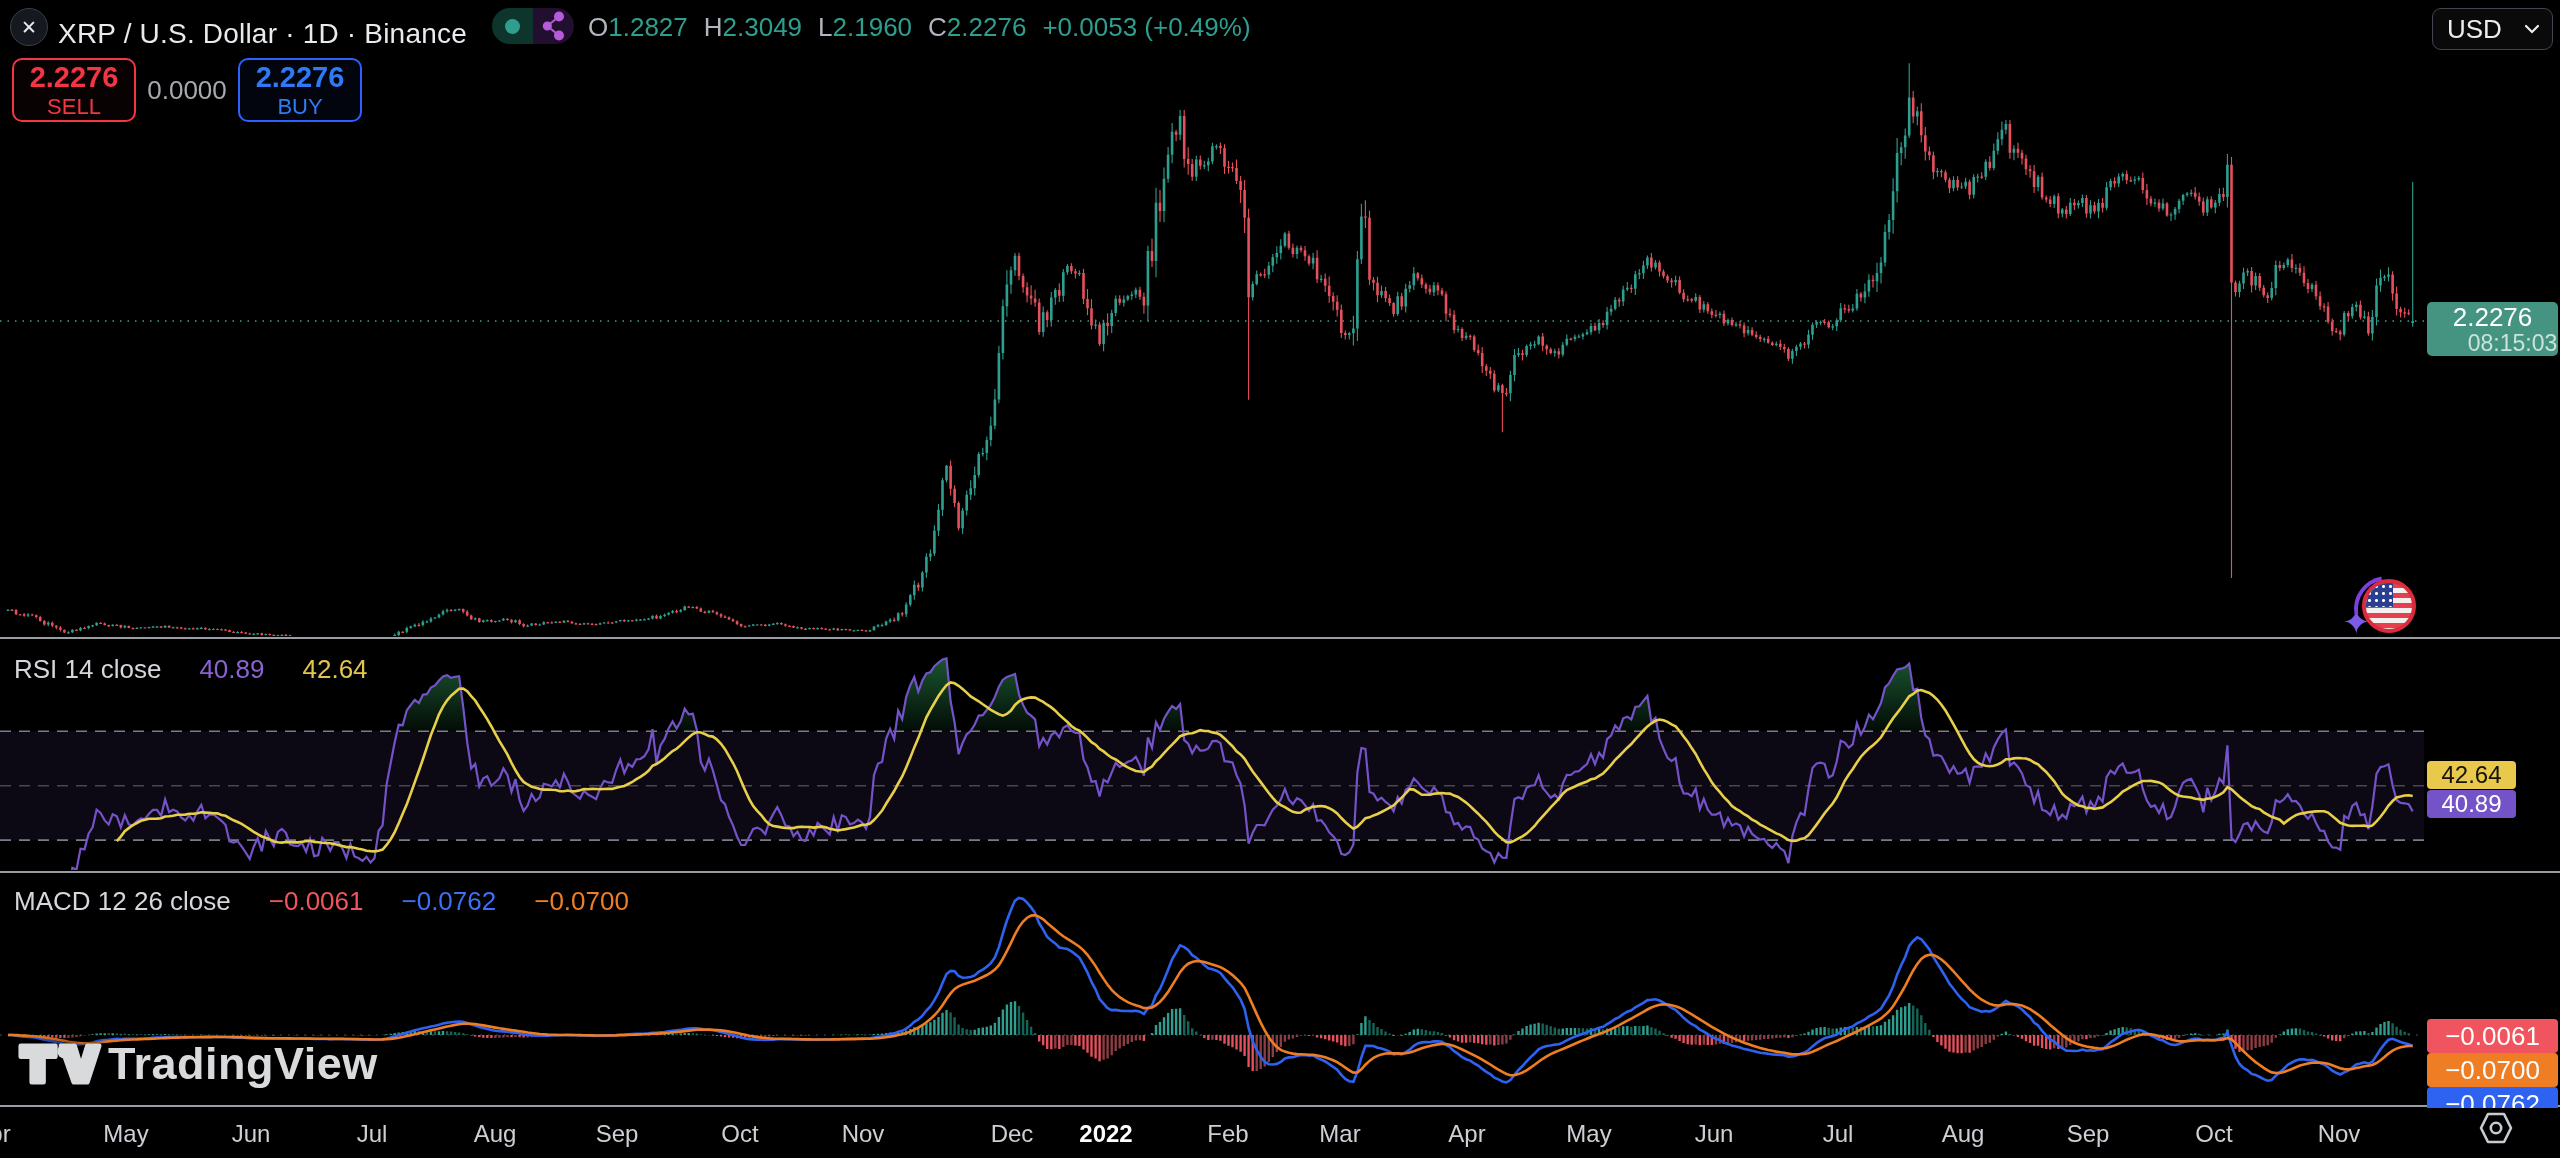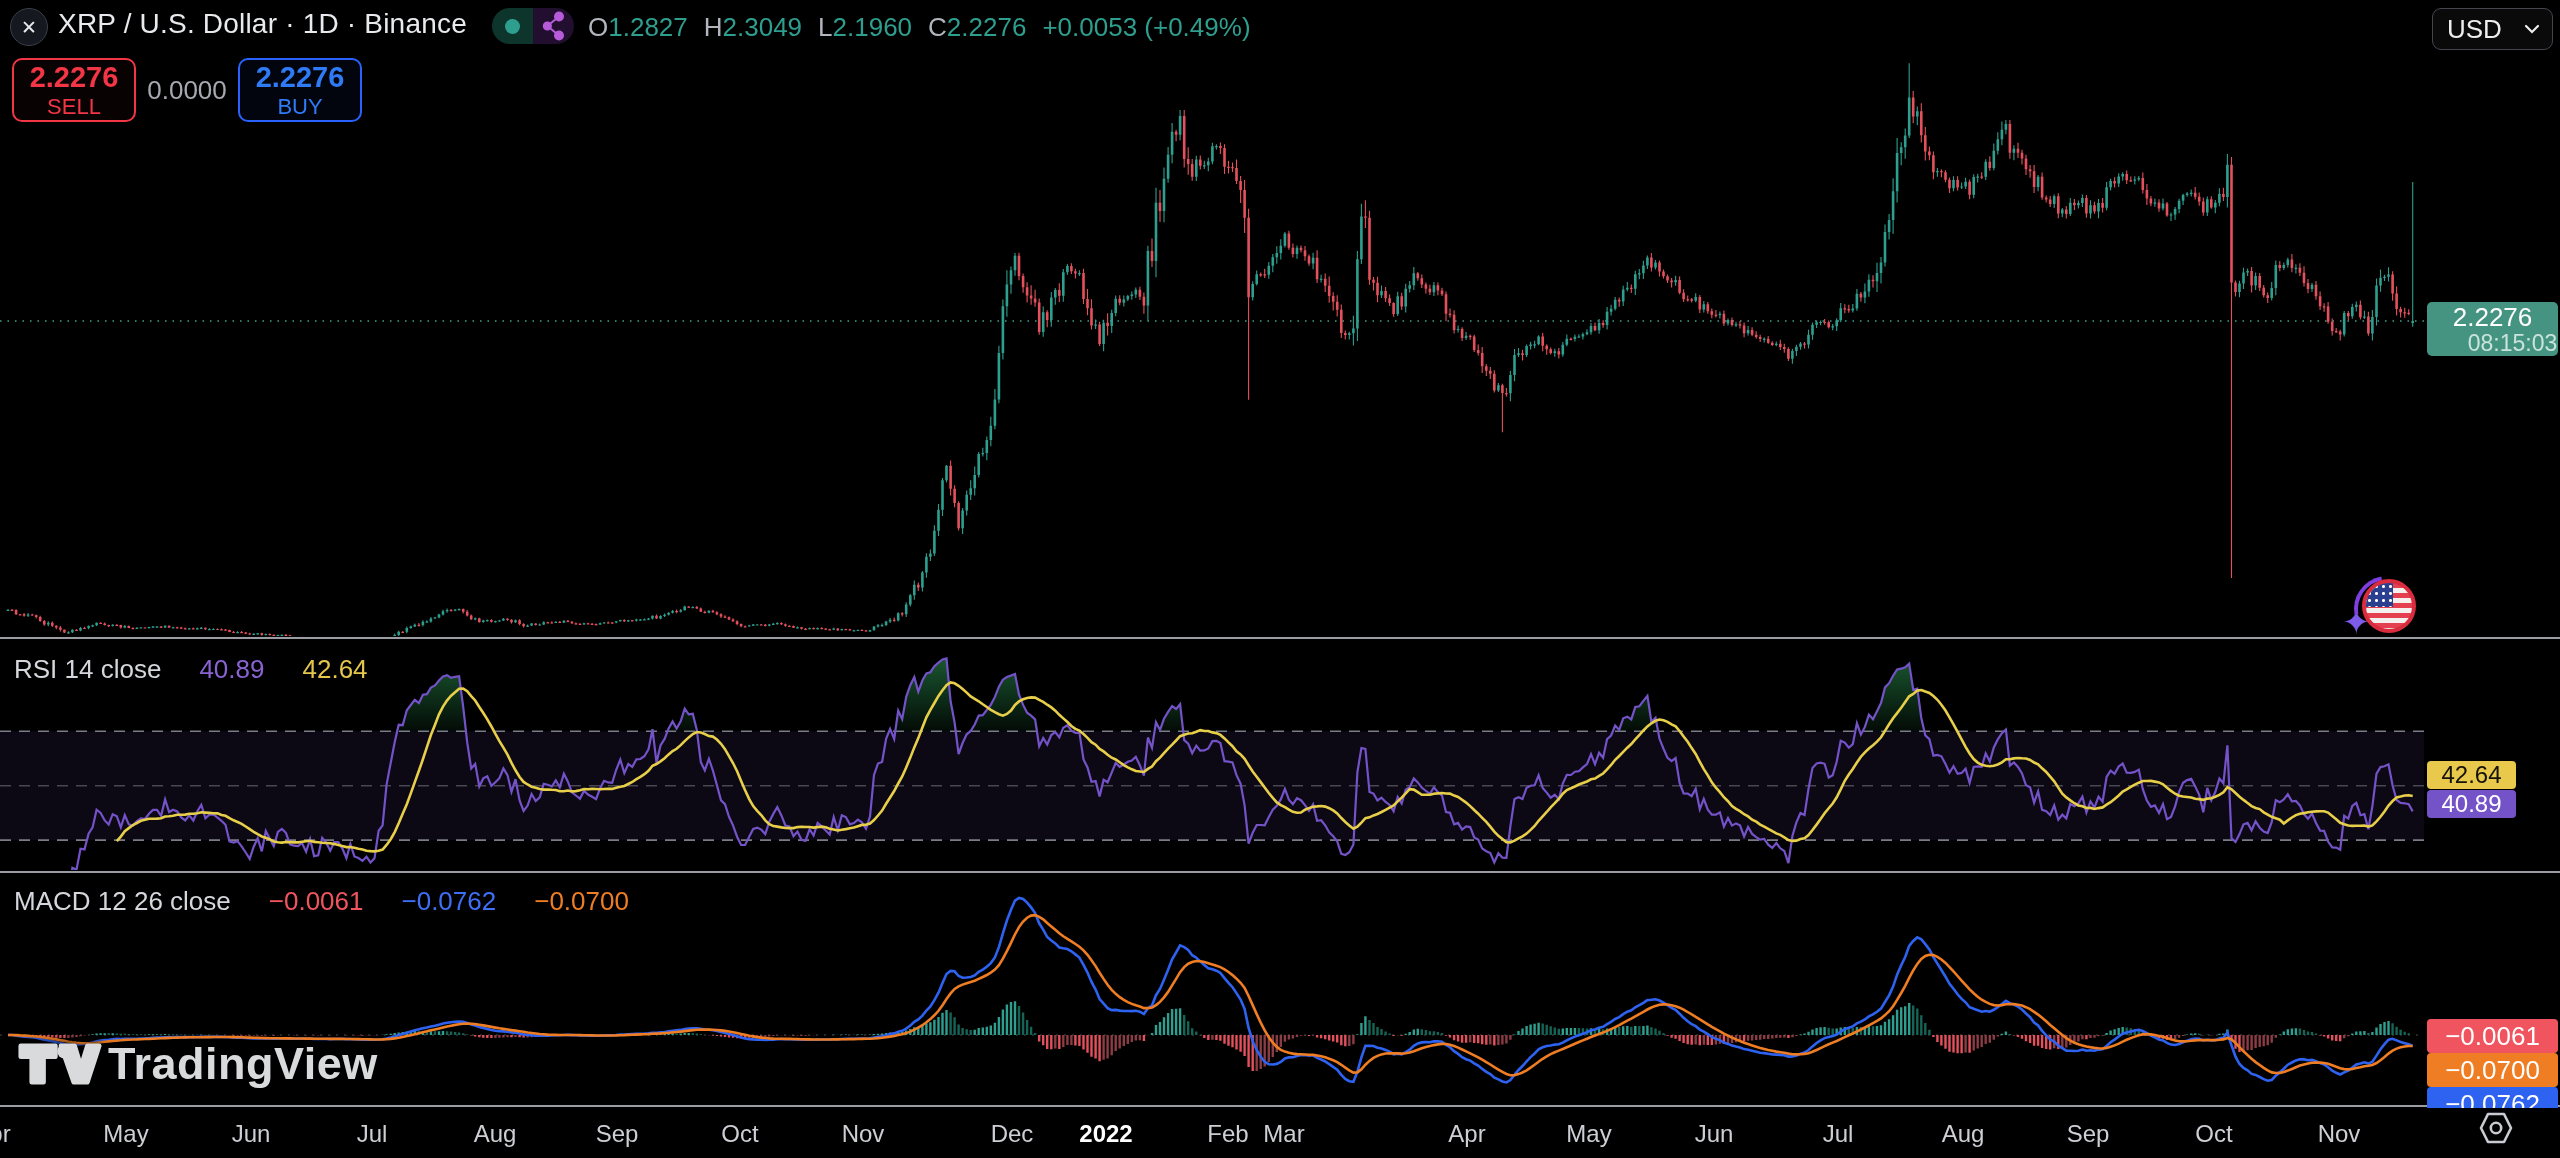--- a/index.html
+++ b/index.html
@@ -3,21 +3,21 @@
 <meta charset="utf-8">
 <style>
   html,body{margin:0;padding:0;background:#000;}
   .screen{position:relative;width:2560px;height:1158px;background:#000;overflow:hidden;
           font-family:"Liberation Sans",sans-serif;color:#d5d7dc;}
   .abs{position:absolute;}
   
   .close-btn{left:10px;top:8px;width:36px;height:36px;border-radius:50%;background:#15181f;
              border:1px solid #3a3f4a;color:#e8eaed;font-size:19px;display:flex;align-items:center;
              justify-content:center;cursor:pointer;}
-  .sym-title{left:58px;top:8px;font-size:28px;font-weight:500;color:#e8eaed;letter-spacing:.2px;white-space:nowrap;}
+  .sym-title{left:58px;top:18px;font-size:28px;font-weight:500;color:#e8eaed;letter-spacing:.2px;white-space:nowrap;}
   .status-pill{left:492px;top:8px;height:36px;display:flex;border-radius:18px;overflow:hidden;}
   .status-pill .half{width:41px;display:flex;align-items:center;justify-content:center;cursor:pointer;}
   .half-dot{background:#0d352b;}
   .half-share{background:#220e2e;}
   .dot-glyph{width:15px;height:15px;border-radius:50%;background:#2e9e8f;}
   .ohlc-row{left:588px;top:12px;display:flex;gap:16px;font-size:26px;white-space:nowrap;}
   .ohlc-row .lbl{color:#b2b5be;}
   .ohlc-row .val{color:#2e9e8f;}
   .usd-box{left:2432px;top:8px;width:121px;height:42px;border:1.5px solid #43464f;border-radius:9px;
            display:flex;align-items:center;justify-content:space-between;padding:0 12px 0 14px;
@@ -223,21 +223,21 @@
       <div class="time-label" style="left: 126px;">May</div>
       <div class="time-label" style="left: 251px;">Jun</div>
       <div class="time-label" style="left: 372px;">Jul</div>
       <div class="time-label" style="left: 495px;">Aug</div>
       <div class="time-label" style="left: 617px;">Sep</div>
       <div class="time-label" style="left: 740px;">Oct</div>
       <div class="time-label" style="left: 863px;">Nov</div>
       <div class="time-label" style="left: 984px; margin-left: 28px;">Dec</div>
       <div class="time-label bold" style="left: 1106px;">2022</div>
       <div class="time-label" style="left: 1228px;">Feb</div>
-      <div class="time-label" style="left: 1284px; text-align: center;">Mar</div>
+      <div class="time-label" style="left: 1340px; text-align: center;">Mar</div>
       <div class="time-label" style="left: 1467px;">Apr</div>
       <div class="time-label" style="left: 1589px;">May</div>
       <div class="time-label" style="left: 1714px;">Jun</div>
       <div class="time-label" style="left: 1838px;">Jul</div>
       <div class="time-label" style="left: 1963px;">Aug</div>
       <div class="time-label" style="left: 2088px;">Sep</div>
       <div class="time-label" style="left: 2214px;">Oct</div>
       <div class="time-label" style="left: 2339px;">Nov</div>
     </div>
 

